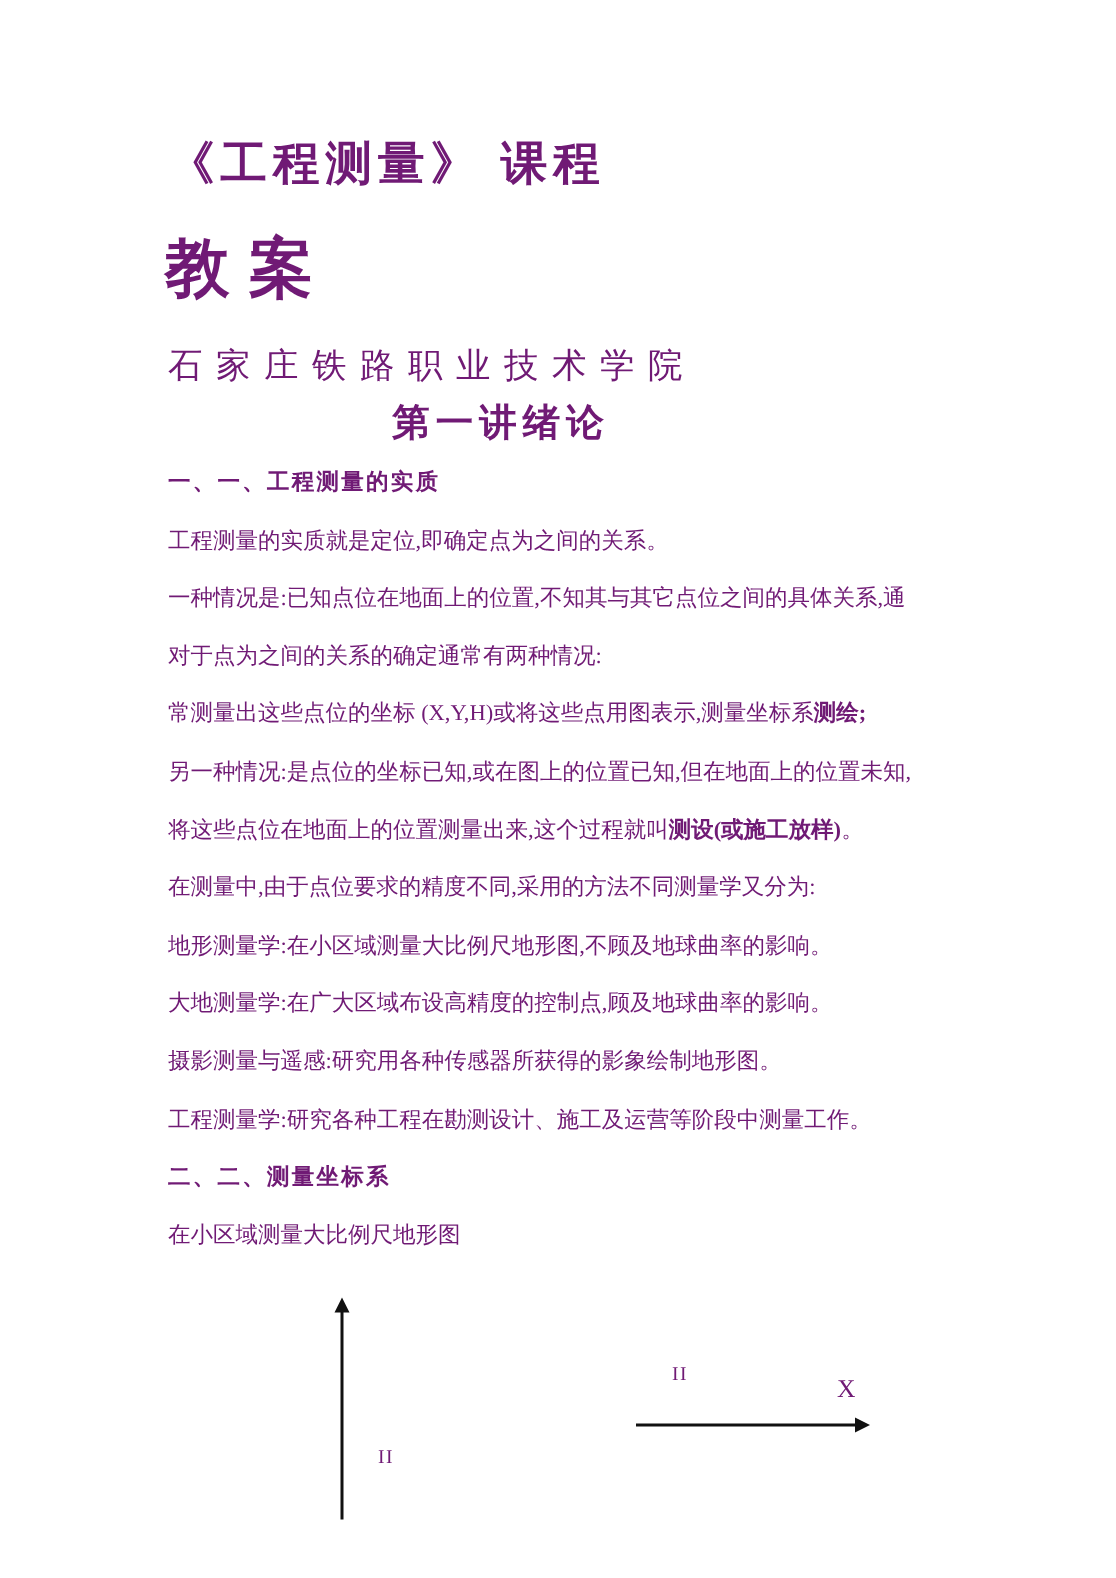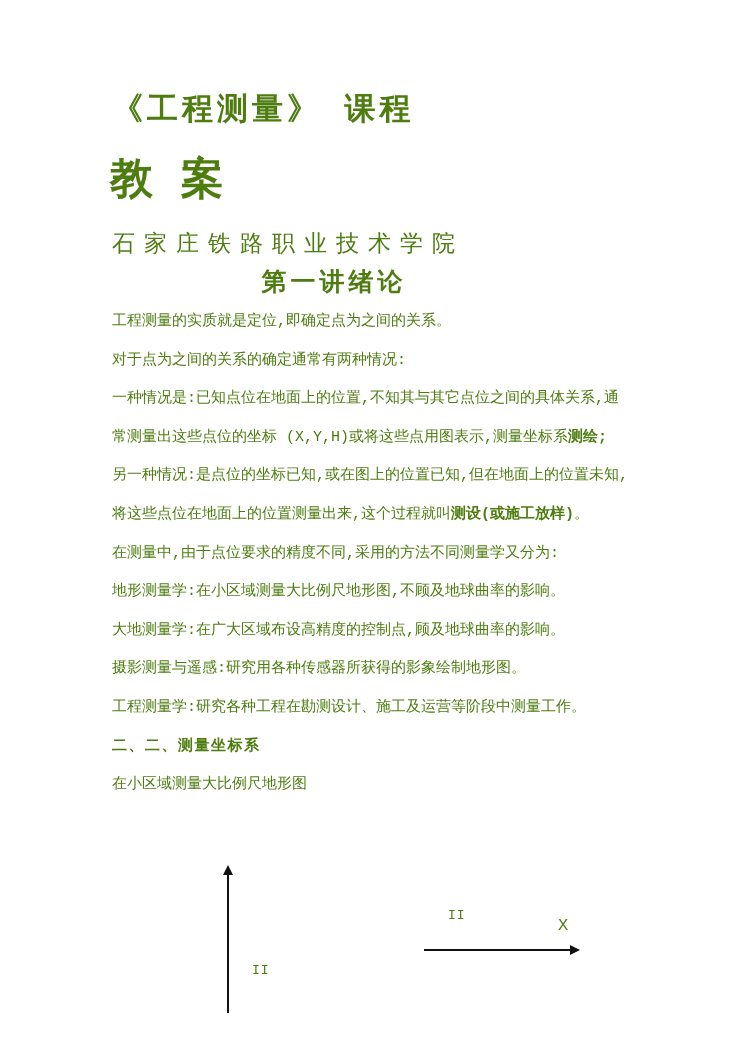--- a/index.html
+++ b/index.html
@@ -1,22 +1,22 @@
 <!DOCTYPE html>
 <html><head>
 <meta charset="utf-8">
 <style>
   html,body { margin:0; padding:0; background:#e8e8e8; }
   .page {
     position:relative;
     width:744px; height:1052px;
     margin:0 auto;
     background:#ffffff;
-    color:#4d7c0f;
-    font-family:Liberation Mono, monospace;
+    color:#701a75;
+    font-family:Liberation Serif, serif;
     overflow:hidden;
   }
   .course-title {
     position:absolute; left:112px; top:88px;
     font-size:31px; font-weight:600; letter-spacing:4px; margin:0;
   }
   .doc-type {
     position:absolute; left:110px; top:150px;
     font-size:43px; font-weight:600; letter-spacing:1px;text-align:center;
   }
@@ -71,23 +71,24 @@
 
   <h1 class="course-title">《工程测量》 课程</h1>
 
   <div class="doc-type">教 案</div>
 
   <div class="institution">石家庄铁路职业技术学院</div>
 
   <div class="lecture-title">第一讲绪论</div>
 
   <div class="body-text">
+    <p class="hd">一、一、工程测量的实质</p>
     <p>工程测量的实质就是定位,即确定点为之间的关系。</p>
+    <p>一种情况是:已知点位在地面上的位置,不知其与其它点位之间的具体关系,通</p>
     <p>对于点为之间的关系的确定通常有两种情况:</p>
-    <p>一种情况是:已知点位在地面上的位置,不知其与其它点位之间的具体关系,通</p>
     <p><span>常测量出这些点位的坐标 (X,Y,H)或将这些点用图表示,测量坐标系</span><b>测绘;</b></p>
     <p>另一种情况:是点位的坐标已知,或在图上的位置已知,但在地面上的位置未知,</p>
     <p><span>将这些点位在地面上的位置测量出来,这个过程就叫</span><b>测设(或施工放样)</b><span>。</span></p>
     <p>在测量中,由于点位要求的精度不同,采用的方法不同测量学又分为:</p>
     <p>地形测量学:在小区域测量大比例尺地形图,不顾及地球曲率的影响。</p>
     <p>大地测量学:在广大区域布设高精度的控制点,顾及地球曲率的影响。</p>
     <p>摄影测量与遥感:研究用各种传感器所获得的影象绘制地形图。</p>
     <p>工程测量学:研究各种工程在勘测设计、施工及运营等阶段中测量工作。</p>
     <p class="hd">二、二、测量坐标系</p>
     <p>在小区域测量大比例尺地形图</p>

